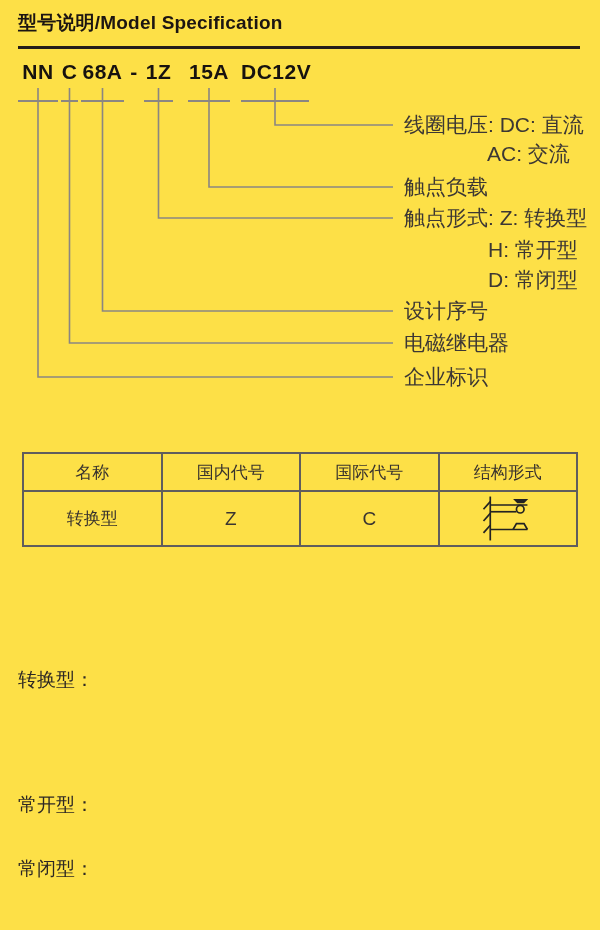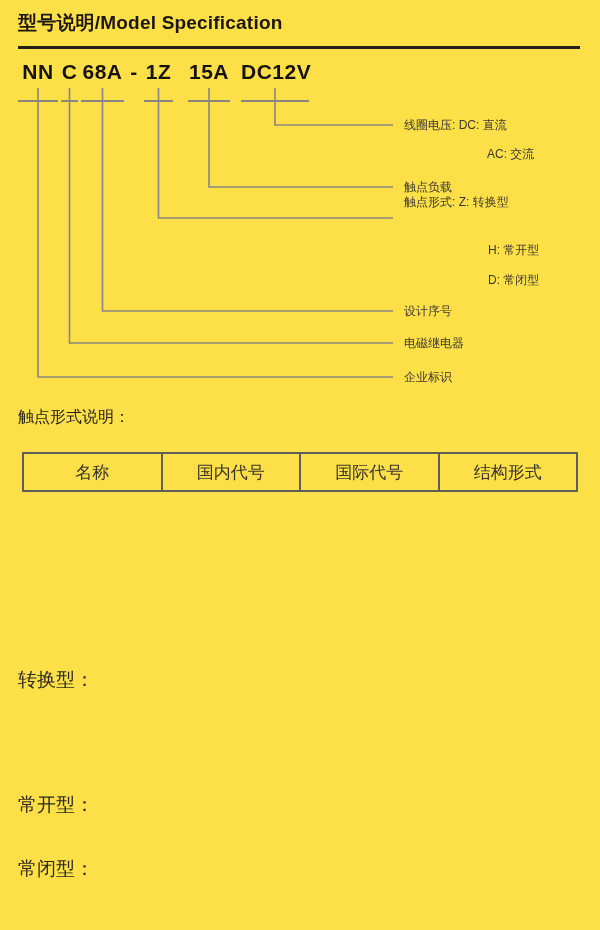--- a/index.html
+++ b/index.html
@@ -17,21 +17,21 @@
   .seg{
     position:absolute;top:60px;display:inline-block;text-align:center;
     font-size:21px;font-weight:700;color:#17120f;line-height:24px;
     border-bottom:2px solid #8b8682;padding-bottom:16px;letter-spacing:.5px;
   }
   .seg.nounder{border-bottom:none;}
   
   .connectors{position:absolute;left:0;top:0;}
   
   .callout{
-    position:absolute;font-size:12px;color:#3c3734;line-height:20px;white-space:nowrap;
+    position:absolute;font-size:21px;color:#3c3734;line-height:20px;white-space:nowrap;
   }
   
   .sec-heading{position:absolute;left:18px;font-size:16px;color:#27221f;line-height:22px;}
   
   .ctable{
     position:absolute;left:22px;top:452px;width:556px;
     border-collapse:collapse;table-layout:fixed;
   }
   .ctable col{width:25%;}
   .ctable th,.ctable td{
@@ -75,44 +75,62 @@
     <span class="seg" style="left:61px;width:17px">C</span>
     <span class="seg" style="left:81px;width:43px">68A</span>
     <span class="seg nounder" style="left:127px;width:14px">-</span>
     <span class="seg" style="left:144px;width:29px">1Z</span>
     <span class="seg" style="left:188px;width:42px">15A</span>
     <span class="seg" style="left:241px;width:68px">DC12V</span>
 
     <span class="callout" style="left:404px;top:115px">线圈电压: DC: 直流</span>
     <span class="callout" style="left:487px;top:144px">AC: 交流</span>
     <span class="callout" style="left:404px;top:177px">触点负载</span>
-    <span class="callout" style="left:404px;top:192px">触点形式: Z: 转换型</span>
+    <span class="callout" style="left:404px;top:208px">触点形式: Z: 转换型</span>
     <span class="callout" style="left:488px;top:240px">H: 常开型</span>
     <span class="callout" style="left:488px;top:270px">D: 常闭型</span>
     <span class="callout" style="left:404px;top:301px">设计序号</span>
     <span class="callout" style="left:404px;top:333px">电磁继电器</span>
     <span class="callout" style="left:404px;top:367px">企业标识</span>
   </div>
 
-  <div class="sec-heading" style="top:406px">触点形式说明：</div>
 
   <table class="ctable">
     <colgroup>
         <col>
         <col>
         <col>
         <col>
       </colgroup>
     <tbody>
         <tr>
       <th>名称</th>
       <th>国内代号</th>
       <th>国际代号</th>
       <th>结构形式</th>
     </tr>
+    <tr>
+      <td>转换型</td>
+      <td class="code">Z</td>
+      <td class="code">C</td>
+      <td>
+        <svg class="sym" width="76" height="49" viewBox="0 0 90 58">
+          <path d="M24 3 V55"></path>
+          <path d="M24 9 L16 18"></path>
+              <path d="M24 23 L16 32"></path>
+              <path d="M24 37 L16 46"></path>
+          <path d="M24 13 H68"></path>
+          <polygon class="fillpoly" points="51,6 69,6 64,11 56,11"></polygon>
+          <path d="M24 21 H55"></path>
+          <circle cx="59.5" cy="18" r="4.5"></circle>
+          <path d="M24 42 H68"></path>
+          <path d="M51 42 L55 35 H64 L68 42"></path>
+        </svg>
+      </td>
+    </tr>
   </tbody>
     </table>
 
   <div class="d-heading" style="top:668px">转换型：</div>
 
   <div class="d-heading" style="top:793px">常开型：</div>
 
   <div class="d-heading" style="top:857px">常闭型：</div>
 
 </div>

